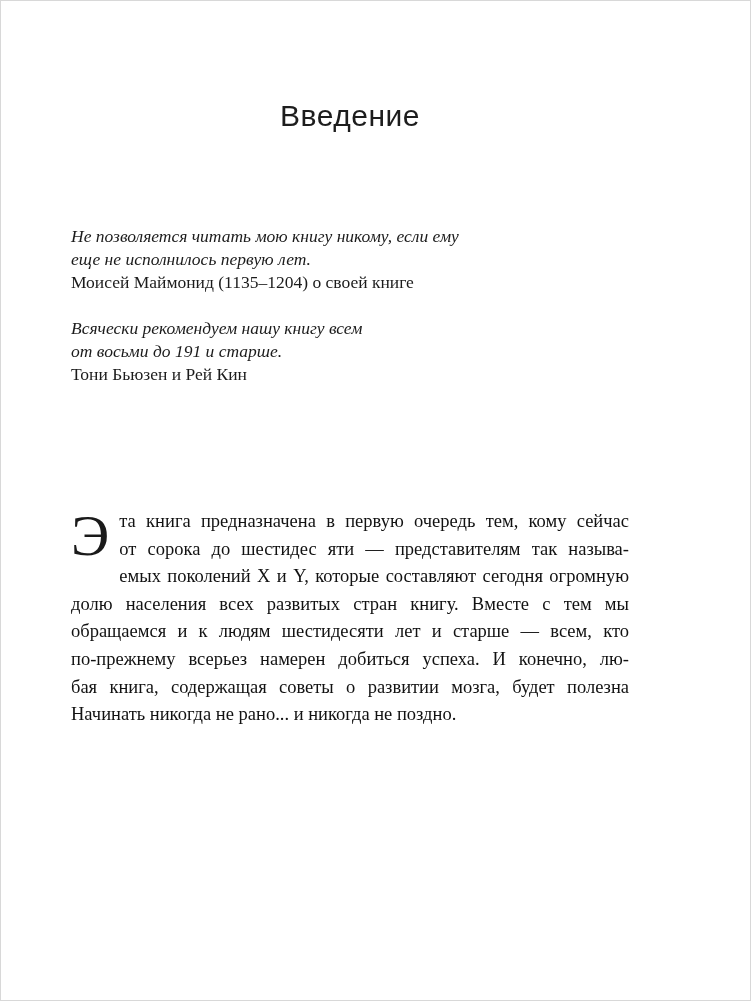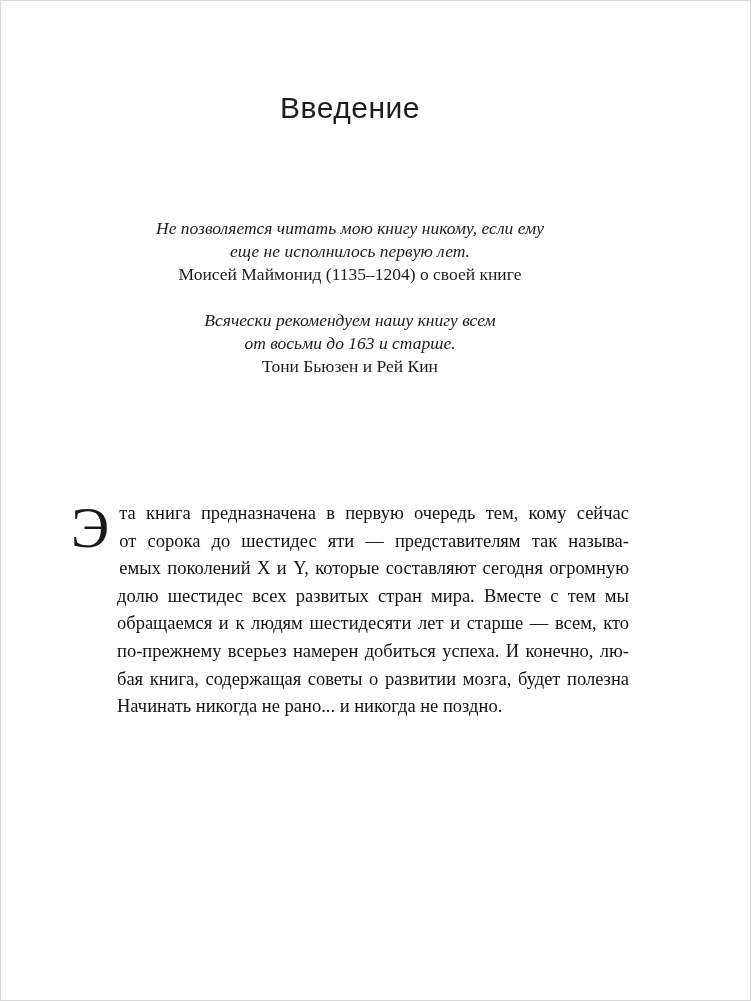--- a/index.html
+++ b/index.html
@@ -16,33 +16,32 @@
     background: #ffffff;
     font-family: "Liberation Serif", serif;
     color: #161616;
     overflow: hidden;
   }
   .content {
     margin-left: 70px;
     width: 558px;
   }
   .title {
-    margin: 0;
+    margin: 8px;
     padding-top: 88px;
     text-align: center;
     font-family: "Liberation Sans", sans-serif;
     font-weight: 400;
     font-size: 30px;
     line-height: 38px;
     letter-spacing: 0.5px;
     color: #1d1d1d;
   }
   .epigraphs {
     margin-top: 90px;
-    text-align: center;
     font-size: 17.5px;
     line-height: 23px;
     color: #1b1b1b;
   }
   .epigraph + .epigraph {
     margin-top: 23px;
   }
   .quote {
     font-style: italic;
   }
@@ -60,21 +59,20 @@
     font-size: 58px;
     line-height: 50px;
     height: 55px;
     padding: 3px 10px 0 0;
     font-weight: 400;
     color: #1a1a1a;
   }
   .line {
     text-align: justify;
     text-align-last: justify;
-    margin-left: 46px;
   }
   .line.last {
     text-align: center;
     text-align-last: left;
   }
 </style>
 </head>
 <body>
 
 <div class="page">
@@ -90,35 +88,35 @@
           <div class="quote-line">еще не исполнилось первую лет.</div>
         </div>
         <div class="attribution">
           <div class="attribution-line">Моисей Маймонид (1135–1204) о своей книге</div>
         </div>
       </div>
 
       <div class="epigraph">
         <div class="quote">
           <div class="quote-line">Всячески рекомендуем нашу книгу всем</div>
-          <div class="quote-line">от восьми до 163 и старше.</div>
+          <div class="quote-line">от восьми до 191 и старше.</div>
         </div>
         <div class="attribution">
           <div class="attribution-line">Тони Бьюзен и Рей Кин</div>
         </div>
       </div>
 
     </div>
 
     <div class="body-text">
       <span class="dropcap">Э</span>
       <div class="line">та книга предназначена в первую очередь тем, кому сейчас</div>
       <div class="line">от сорока до шестидес яти — представителям так называ-</div>
       <div class="line">емых поколений X и Y, которые составляют сегодня огромную</div>
-      <div class="line">долю шестидес всех развитых стран мира. Вместе с тем мы</div>
+      <div class="line">долю населения всех развитых стран книгу. Вместе с тем мы</div>
       <div class="line">обращаемся и к людям шестидесяти лет и старше — всем, кто</div>
       <div class="line">по-прежнему всерьез намерен добиться успеха. И конечно, лю-</div>
       <div class="line">бая книга, содержащая советы о развитии мозга, будет полезна</div>
       <div class="line last">Начинать никогда не рано... и никогда не поздно.</div>
     </div>
 
   </div>
 </div>
 
 </body></html>

